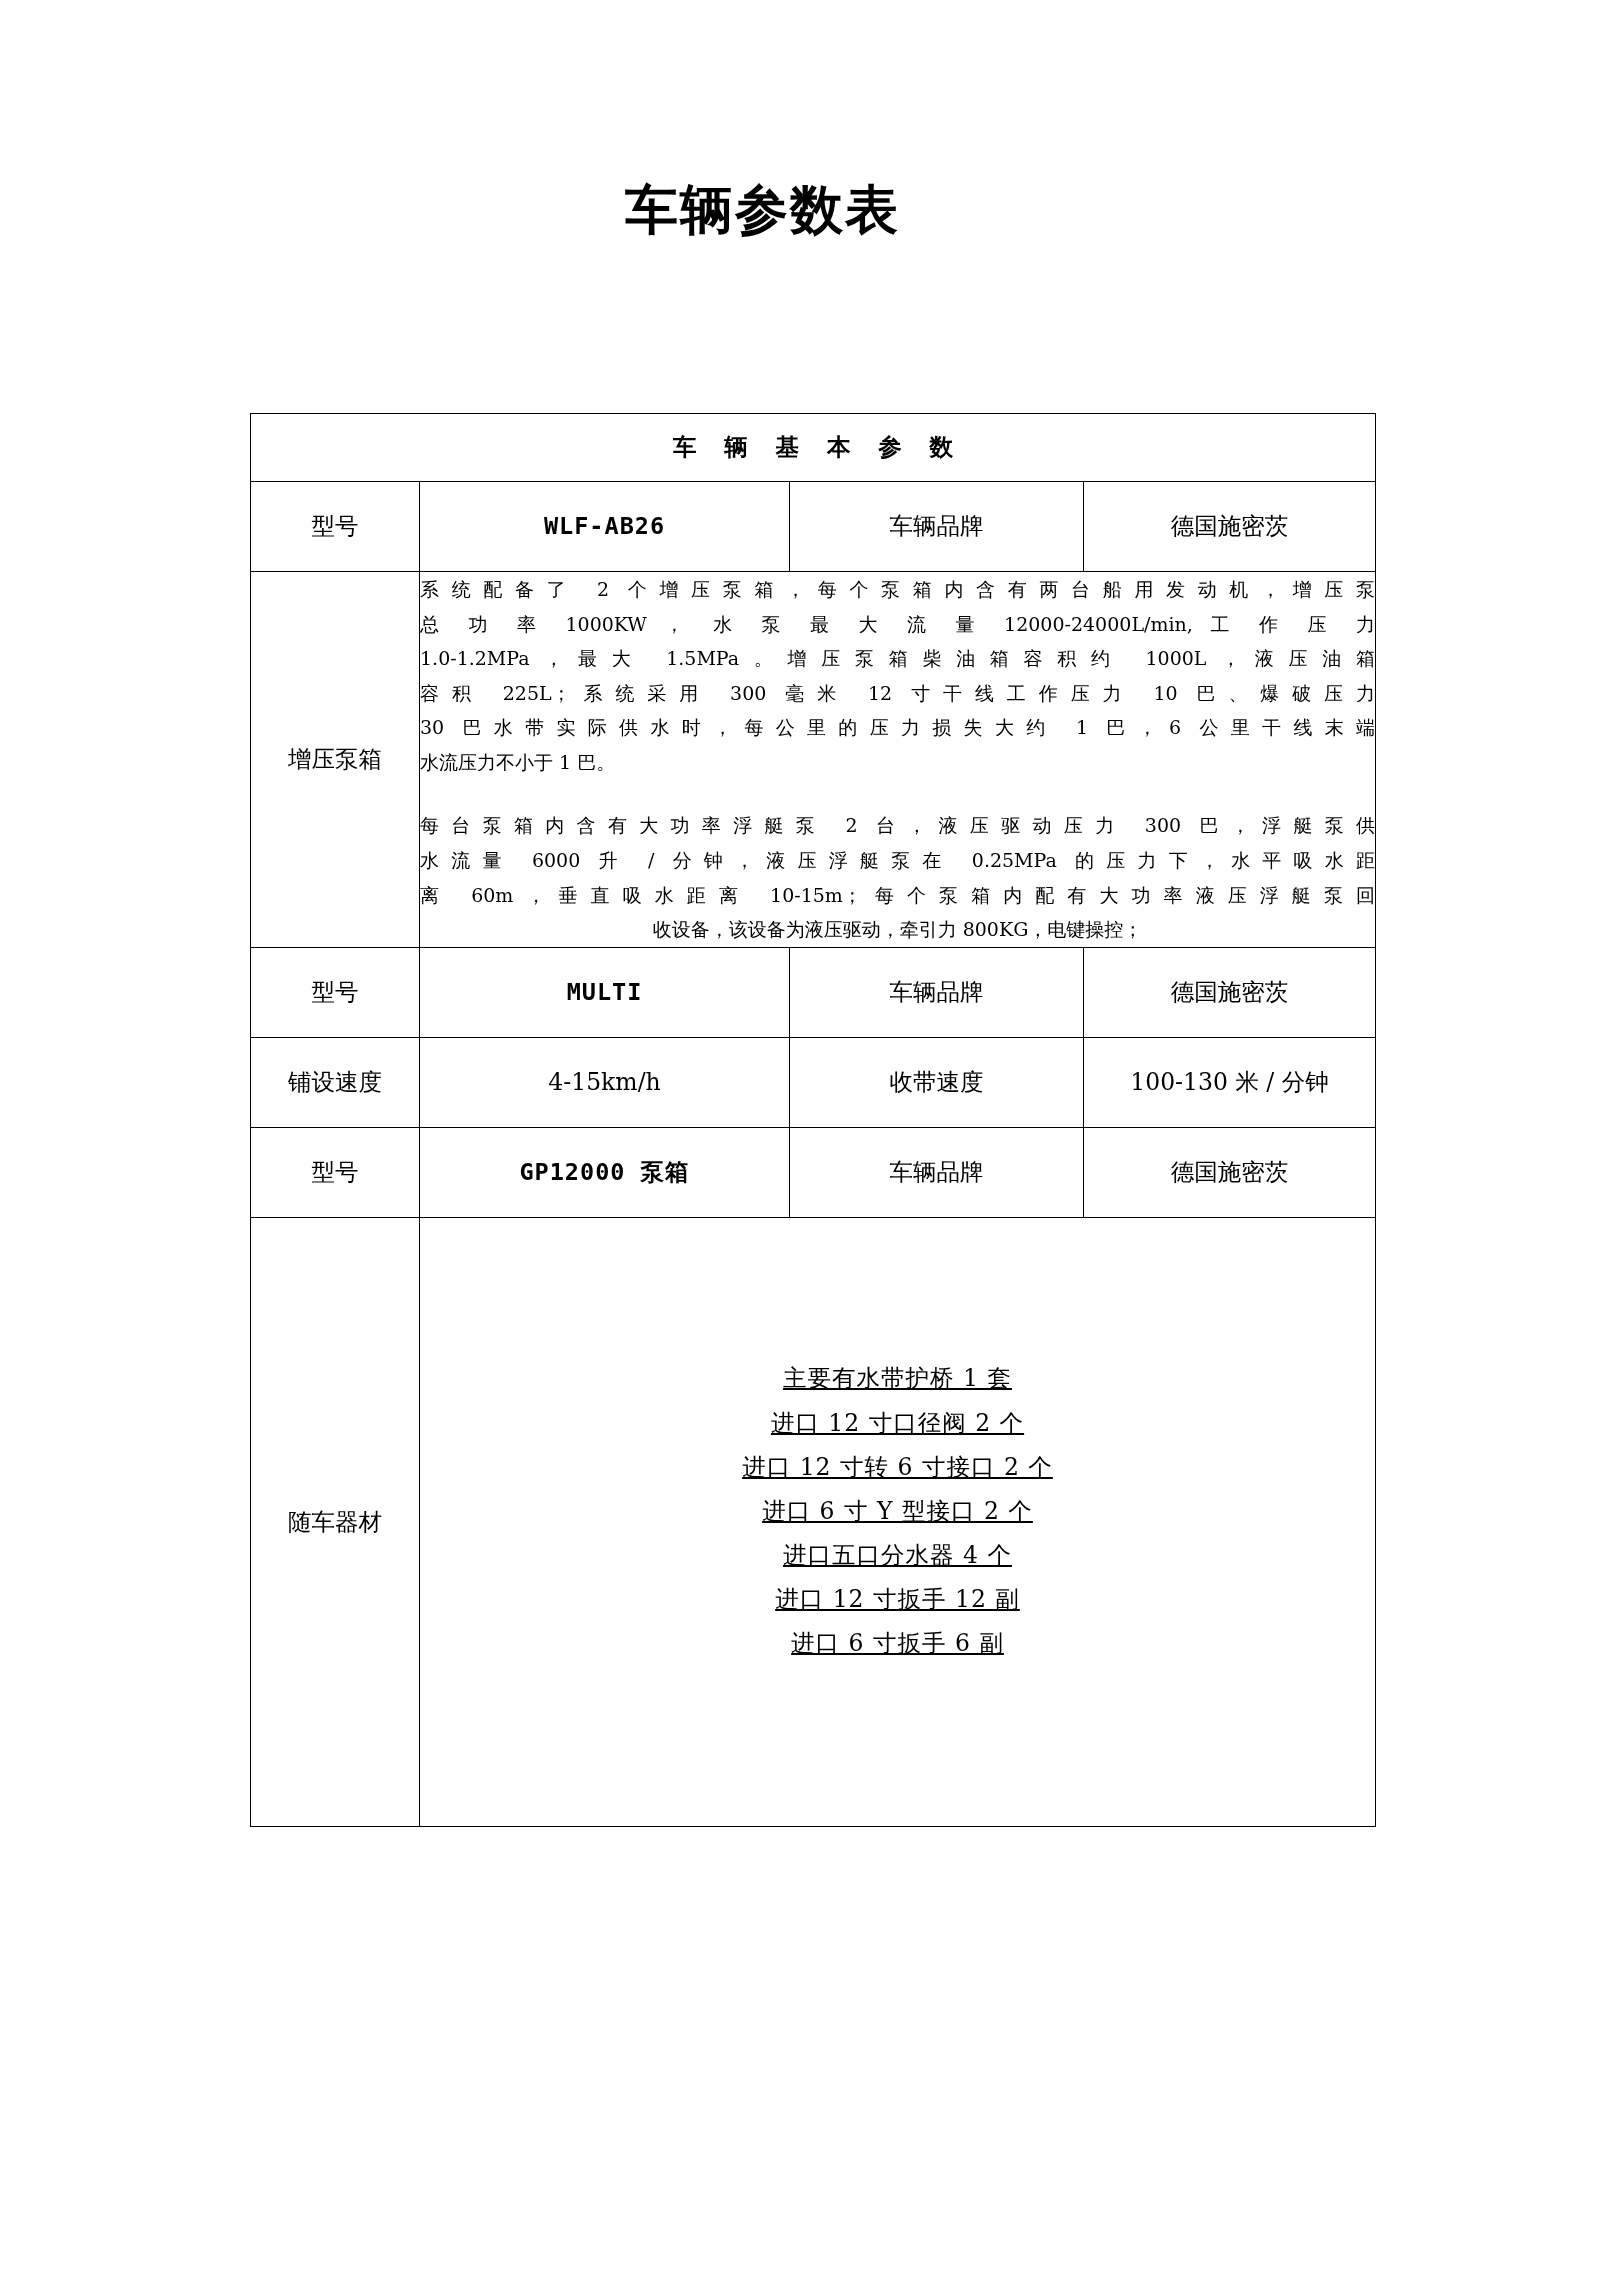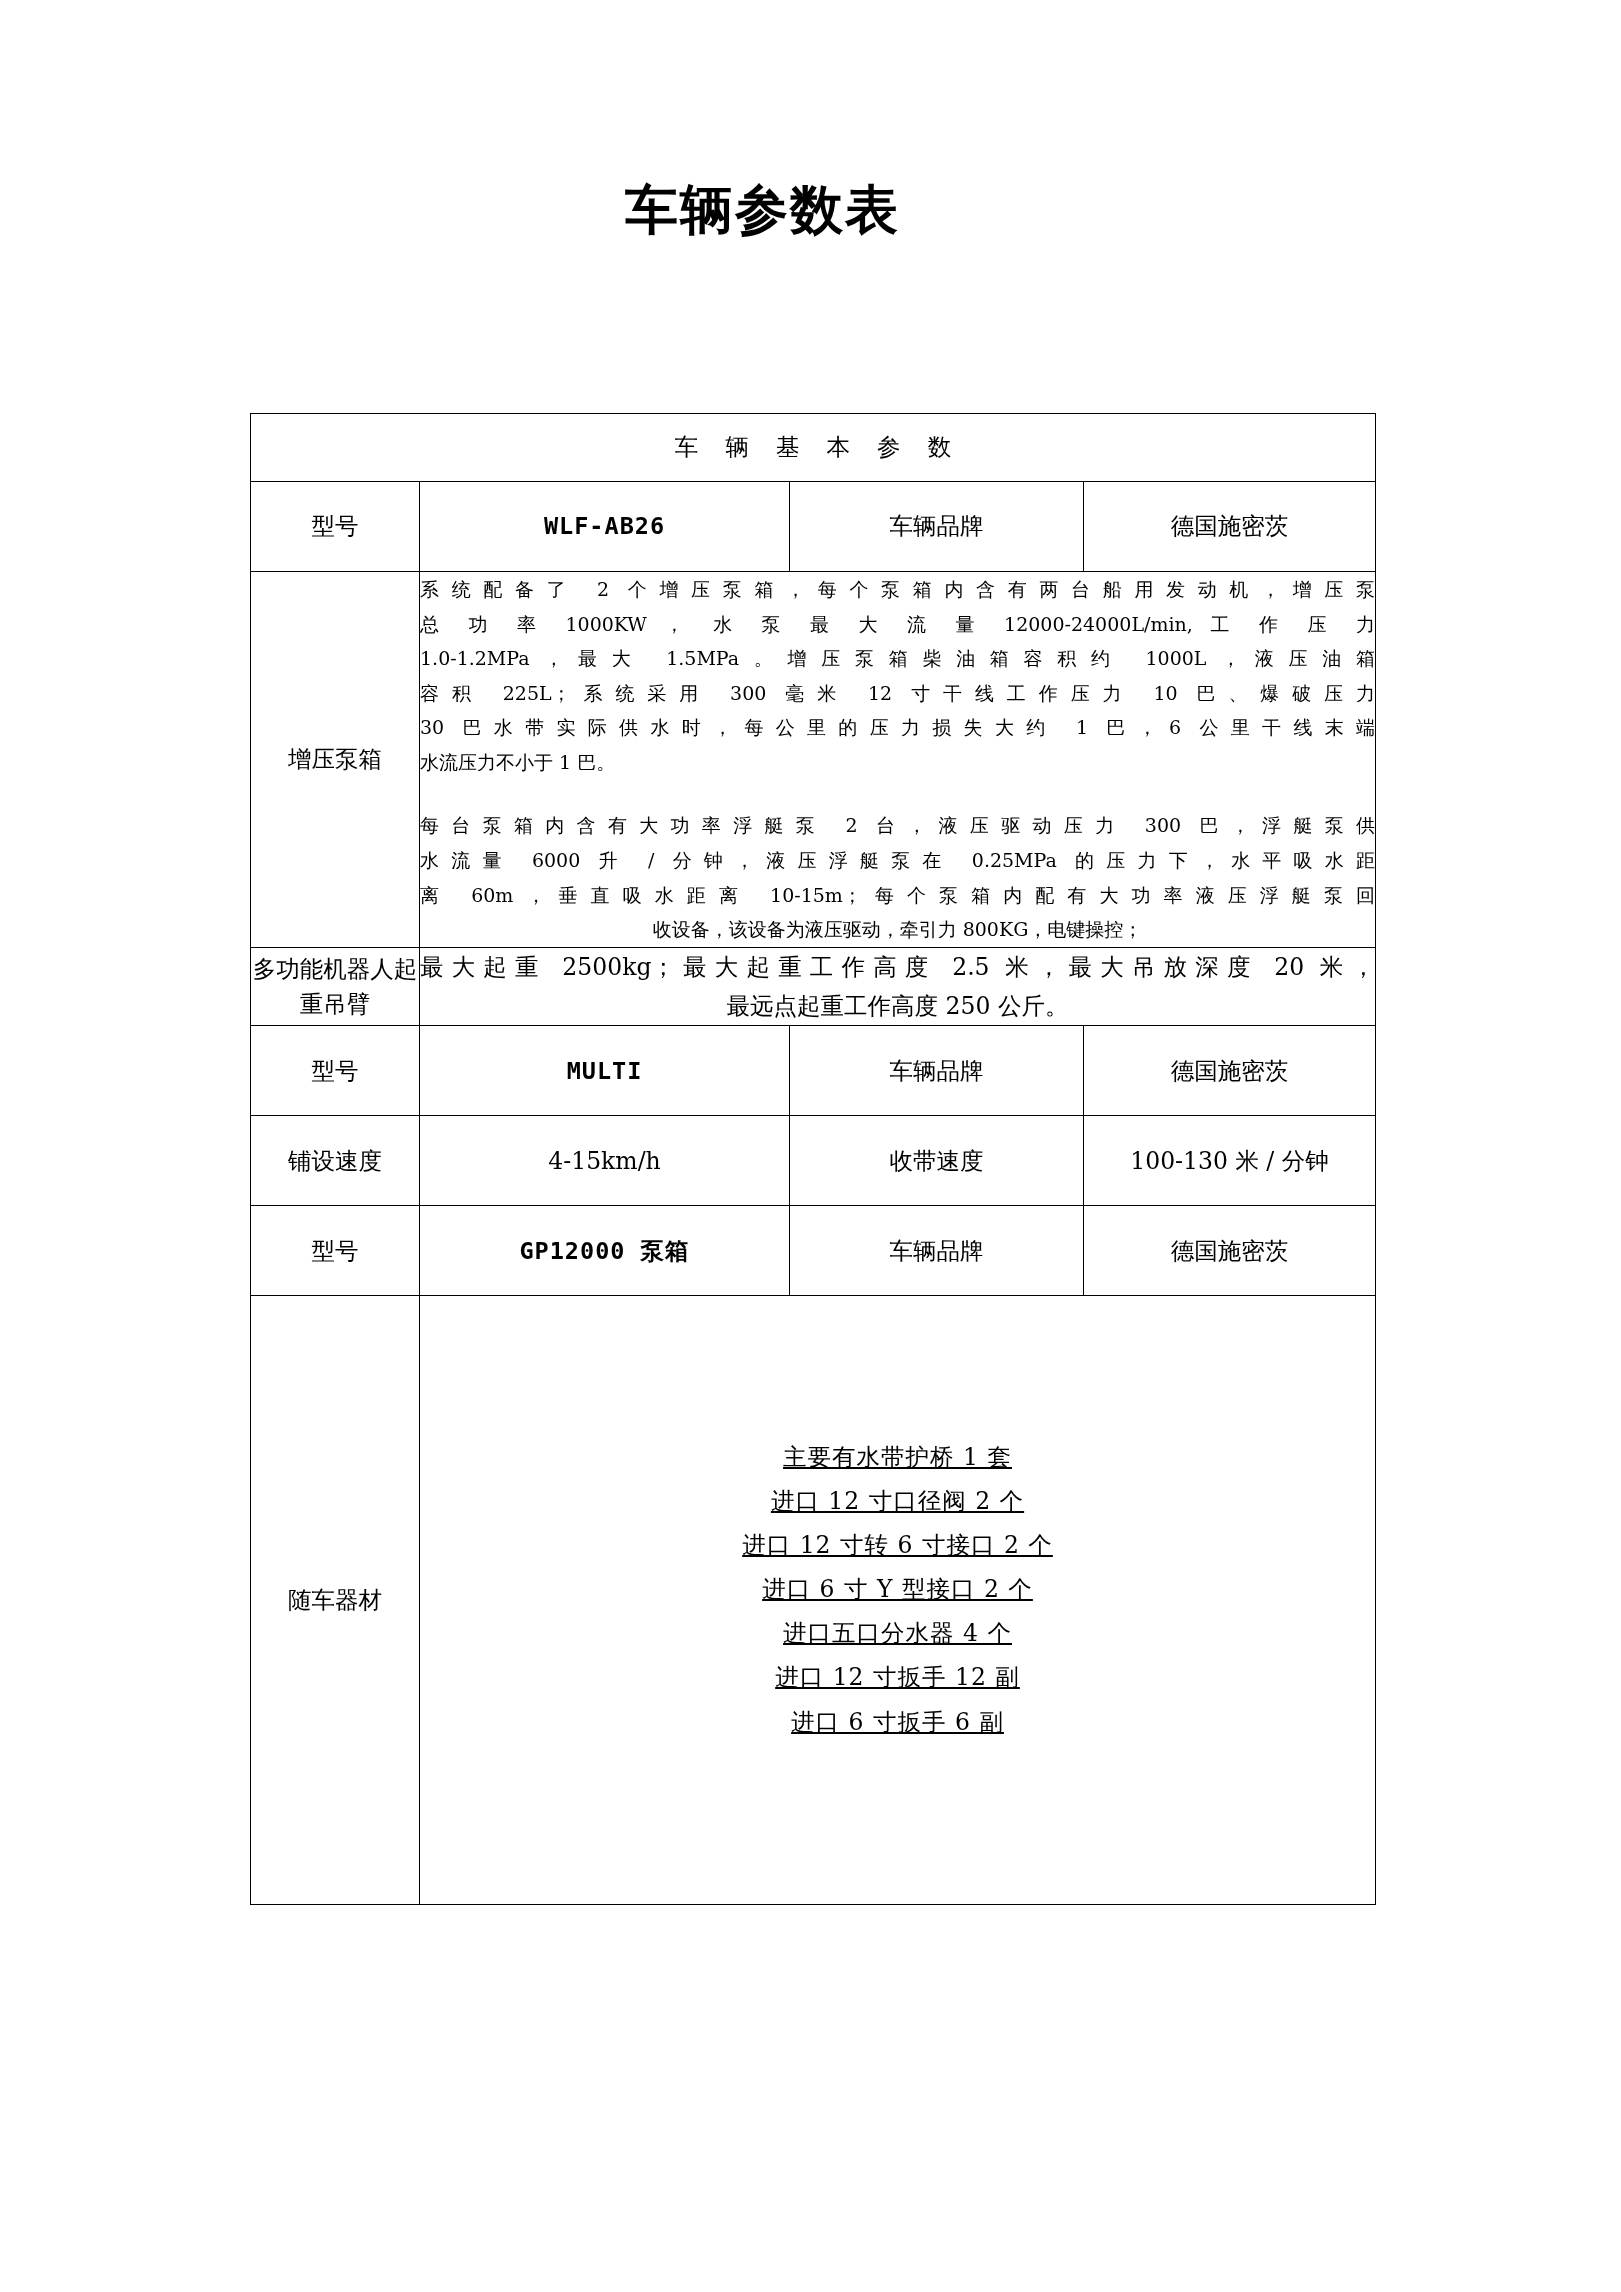--- a/index.html
+++ b/index.html
@@ -53,21 +53,21 @@
     text-align: center;
   }
   .c1 { width: 169px; }
   .c2 { width: 370px; }
   .c3 { width: 294px; }
   .c4 { width: 292px; }
 
   .hdr-cell {
     height: 67px;
     font-size: 27.4px;
-    font-weight: normal;
+    font-weight: bold;
     letter-spacing: 9.8px;
     text-indent: 9.8px;
   }
   .row-std2 { height: 90px; }
   .label-cell {
     font-size: 23.5px;
     line-height: 1.5;
   }
   .val-mono {
     font-family: "DejaVu Sans Mono", "Liberation Mono", monospace;
@@ -170,30 +170,20 @@
             <p class="j">30 巴水带实际供水时，每公里的压力损失大约 1 巴，6 公里干线末端</p>
             <p>水流压力不小于 1 巴。</p>
             <div class="para-gap"></div>
             <p class="j">每台泵箱内含有大功率浮艇泵 2 台，液压驱动压力 300 巴，浮艇泵供</p>
             <p class="j">水流量 6000 升 / 分钟，液压浮艇泵在 0.25MPa 的压力下，水平吸水距</p>
             <p class="j">离 60m，垂直吸水距离 10-15m；每个泵箱内配有大功率液压浮艇泵回</p>
             <p class="para-last">收设备，该设备为液压驱动，牵引力 800KG，电键操控；</p>
           </td>
         </tr>
 
-        <tr>
-          <td class="label-cell two-line">
-            <div>多功能机器人起</div>
-            <div>重吊臂</div>
-          </td>
-          <td class="crane-cell" colspan="3">
-            <p class="l1">最大起重 2500kg；最大起重工作高度 2.5 米，最大吊放深度 20 米，</p>
-            <p class="l2">最远点起重工作高度 250 公斤。</p>
-          </td>
-        </tr>
 
         <tr class="row-std2">
           <td class="label-cell">型号</td>
           <td class="val-mono">MULTI</td>
           <td class="val-plain">车辆品牌</td>
           <td class="val-plain">德国施密茨</td>
         </tr>
 
 
         <tr class="row-std2">

